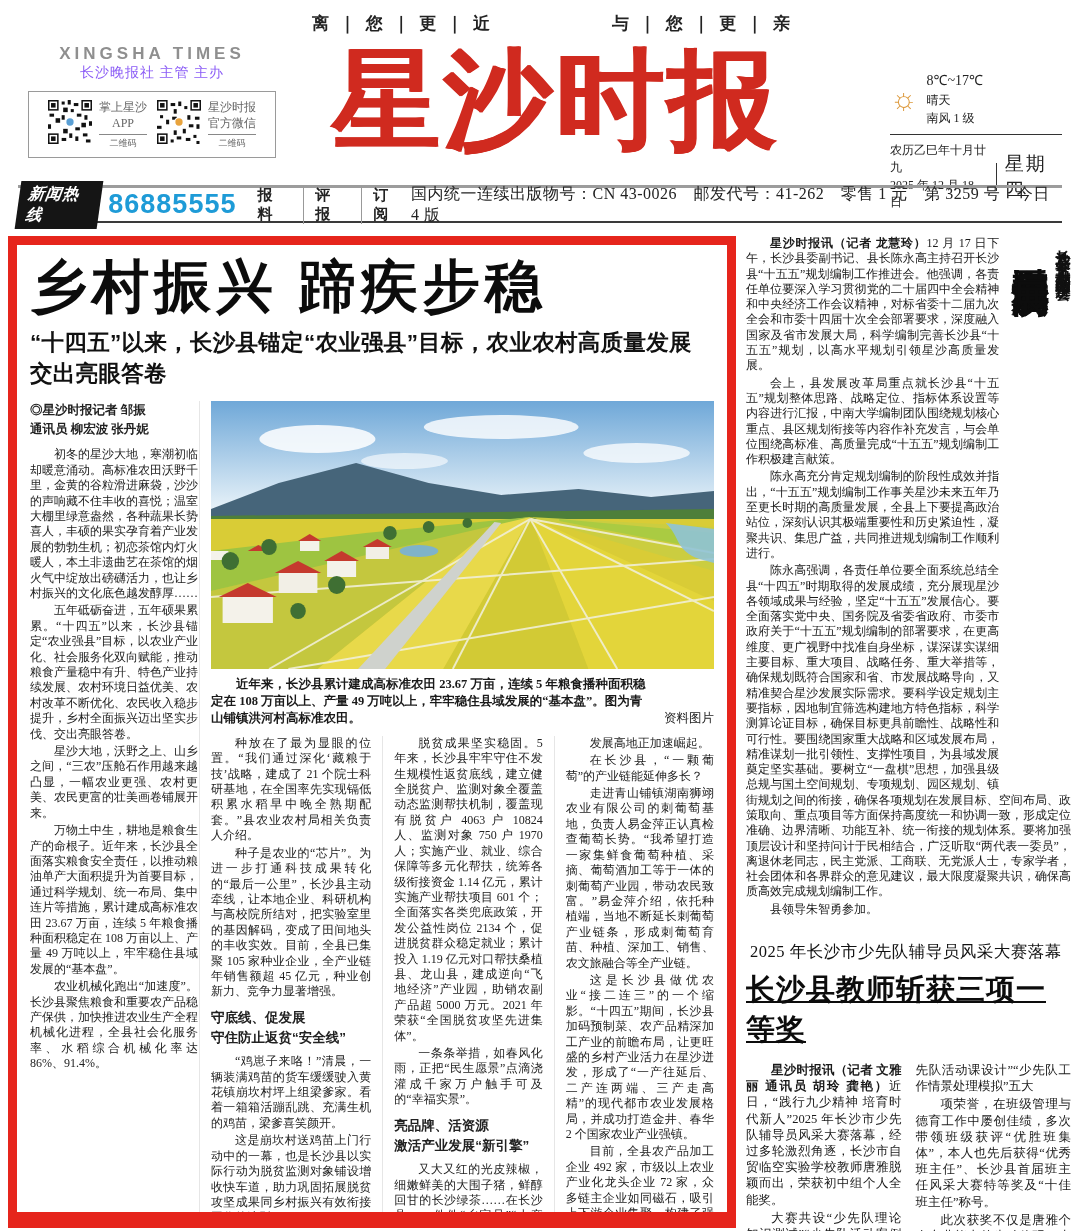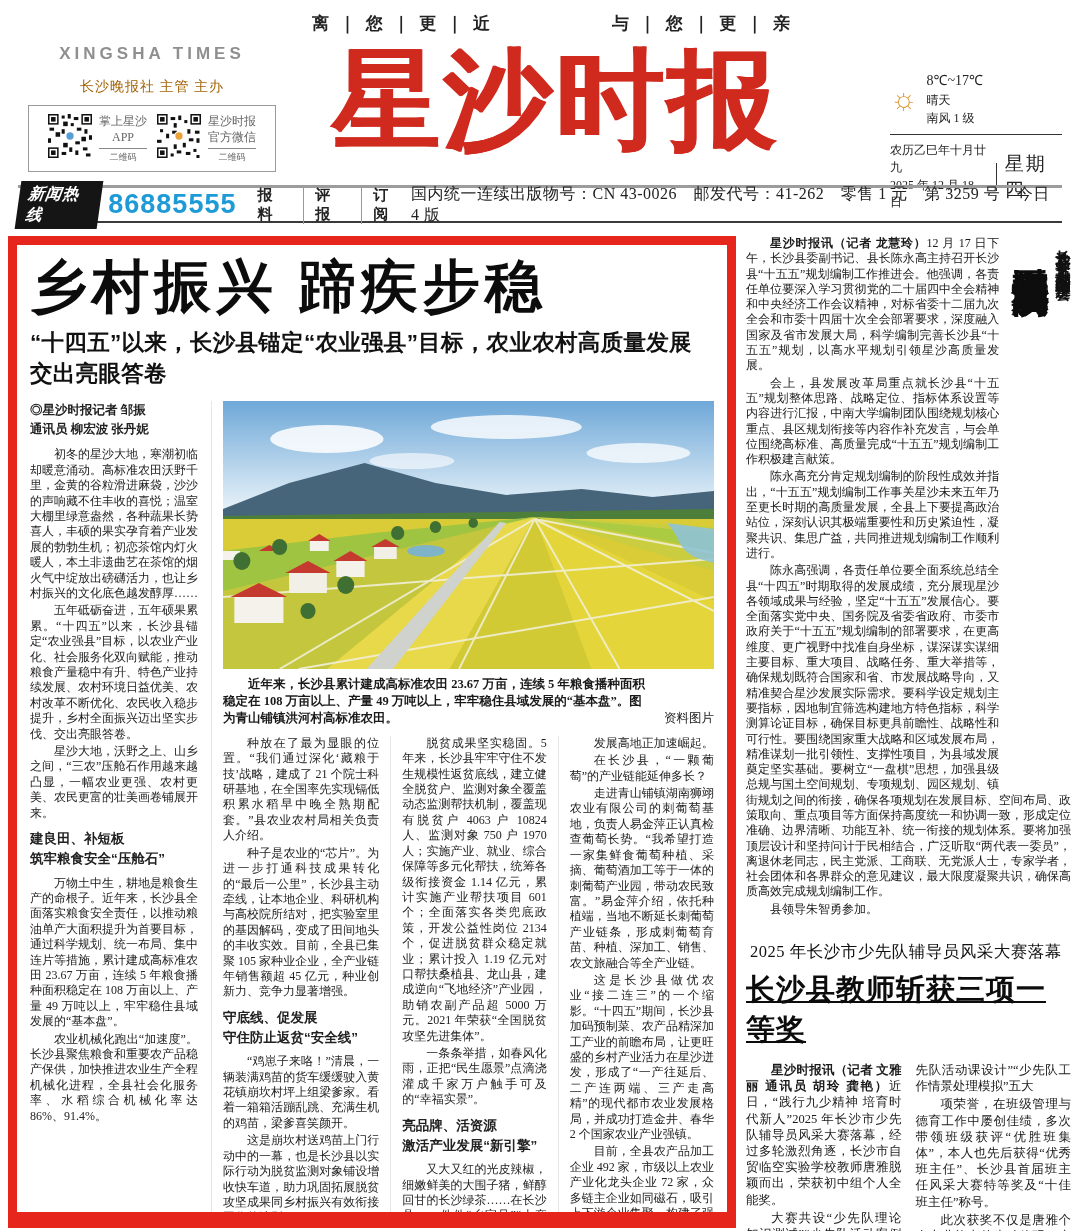--- a/index.html
+++ b/index.html
@@ -3,21 +3,21 @@
 <meta charset="utf-8">
 <style>
   * { margin:0; padding:0; box-sizing:border-box; }
   html,body { width:1078px; background:#fff; }
   body { font-family:"Liberation Serif", serif; color:#1a1a1a; position:relative; height:1231px; overflow:hidden; }
 
   
   .hdr { position:relative; height:233px; }
   .hdr-left { position:absolute; left:28px; top:44px; width:248px; text-align:center; }
   .en-name { font-family:"Liberation Sans",sans-serif; font-weight:bold; font-size:17px; letter-spacing:4px; color:#8f8f8f; }
-  .sponsor { font-size:14px; color:#a16207; margin-top:14px; letter-spacing:1px; }
+  .sponsor { font-size:14px; color:#8b5cf6; margin-top:0; letter-spacing:1px; }
   .qr-box { margin-top:9px; border:1px solid #9a9a9a; padding:7px 8px; display:flex; gap:10px; justify-content:center; }
   .qr-unit { display:flex; gap:7px; align-items:center; }
   .qr-labels { font-size:12px; color:#666; line-height:1.35; }
   .qr-cap { font-size:9px; color:#666; border-top:1px solid #888; margin-top:3px; padding-top:2px; }
   .hdr-center { position:absolute; left:286px; top:12px; width:540px; }
   .taglines { display:flex; justify-content:space-between; padding:0 26px; font-size:17px; font-weight:bold; letter-spacing:10px; color:#222; }
   .masthead { margin-top:10px; text-align:center; font-family:"Liberation Sans",sans-serif; font-weight:900; font-size:108px; line-height:1.02; color:#d02a1f; letter-spacing:4px; text-shadow:1px 0 #d02a1f, -1px 0 #d02a1f; }
   .hdr-right { position:absolute; right:16px; top:70px; width:172px; }
   .weather-row { display:flex; align-items:center; gap:9px; padding-bottom:7px; }
   .sun { font-size:30px; color:#dd9a3e; line-height:1; }
@@ -36,21 +36,21 @@
   .hl-link + .hl-link { border-left:1px solid #999; }
   .pub-info { font-size:16px; color:#222; letter-spacing:0.5px; }
 
   
   .main { display:flex; margin-top:3px; padding-left:8px; }
 
   
   .red-box { width:728px; height:992px; border:9px solid #e6251c; border-bottom-width:16px; padding:12px 13px 6px; overflow:hidden; background:#fff; flex:none; }
   .lead-headline { font-family:"Liberation Sans",sans-serif; font-weight:900; font-size:57px; letter-spacing:5px; color:#0c0c0c; line-height:1.05; }
   .lead-subhead { font-family:"Liberation Sans",sans-serif; font-weight:bold; font-size:22.5px; color:#111; margin:10px 0 12px; letter-spacing:0.3px; }
-  .lead-columns { display:flex; gap:13px; height:822px; overflow:hidden; }
+  .lead-columns { display:flex; gap:1px; height:822px; overflow:hidden; }
   .lcol { width:168px; flex:none; font-size:12px; line-height:15.4px; text-align:justify; color:#222; }
   .lcol + .lcol, .lead-right { border-left:1px solid #e6e6e6; padding-left:11px; }
   .lead-right { flex:1; display:flex; flex-direction:column; overflow:hidden; }
   .para { text-indent:2em; margin-bottom:2px; }
   .byline { font-weight:bold; font-size:12.5px; line-height:1.5; margin-bottom:9px; white-space:pre-line; }
   .sec-head { font-family:"Liberation Sans",sans-serif; font-weight:bold; font-size:13.5px; line-height:1.5; margin:8px 0 6px; white-space:pre-line; }
   .photo { height:268px; flex:none; }
   .photo svg { width:100%; height:100%; display:block; }
   .caption-row { display:flex; align-items:flex-end; gap:12px; margin:7px 0 9px; font-size:12.5px; line-height:17px; }
   .caption { flex:1; font-weight:600; text-indent:2em; }
@@ -226,22 +226,20 @@
     <div class="lead-headline">乡村振兴 蹄疾步稳</div>
     <div class="lead-subhead">“十四五”以来，长沙县锚定“农业强县”目标，农业农村高质量发展交出亮眼答卷</div>
     <div class="lead-columns">
 
       <div class="lcol" style="border-left:none;padding-left:0;">
         <div class="byline">◎星沙时报记者 邹振
  通讯员 柳宏波 张丹妮</div>
         <p class="para">初冬的星沙大地，寒潮初临却暖意涌动。高标准农田沃野千里，金黄的谷粒滑进麻袋，沙沙的声响藏不住丰收的喜悦；温室大棚里绿意盎然，各种蔬果长势喜人，丰硕的果实孕育着产业发展的勃勃生机；初恋茶馆内灯火暖人，本土非遗曲艺在茶馆的烟火气中绽放出磅礴活力，也让乡村振兴的文化底色越发醇厚……</p>
         <p class="para">五年砥砺奋进，五年硕果累累。“十四五”以来，长沙县锚定“农业强县”目标，以农业产业化、社会服务化双向赋能，推动粮食产量稳中有升、特色产业持续发展、农村环境日益优美、农村改革不断优化、农民收入稳步提升，乡村全面振兴迈出坚实步伐、交出亮眼答卷。</p>
         <p class="para">星沙大地，沃野之上、山乡之间，“三农”压舱石作用越来越凸显，一幅农业更强、农村更美、农民更富的壮美画卷铺展开来。</p>
-        <div class="sec-head">建良田、补短板
-筑牢粮食安全“压舱石”</div>
         <p class="para">万物土中生，耕地是粮食生产的命根子。近年来，长沙县全面落实粮食安全责任，以推动粮油单产大面积提升为首要目标，通过科学规划、统一布局、集中连片等措施，累计建成高标准农田 23.67 万亩，连续 5 年粮食播种面积稳定在 108 万亩以上、产量 49 万吨以上，牢牢稳住县域发展的“基本盘”。</p>
         <p class="para">农业机械化跑出“加速度”。长沙县聚焦粮食和重要农产品稳产保供，加快推进农业生产全程机械化进程，全县社会化服务率、水稻综合机械化率达 86%、91.4%。</p>
 
       </div>
 
       <div class="lead-right">
         <div class="photo">
           <svg viewBox="0 0 520 268" preserveAspectRatio="none">
             <defs>
               <linearGradient id="sky" x1="0" y1="0" x2="0" y2="1">

